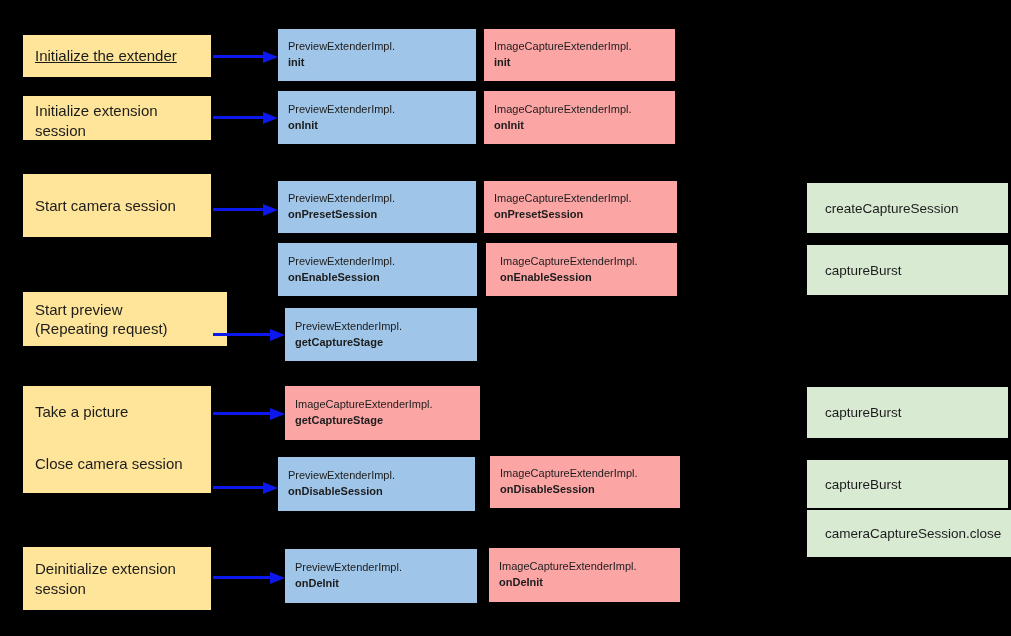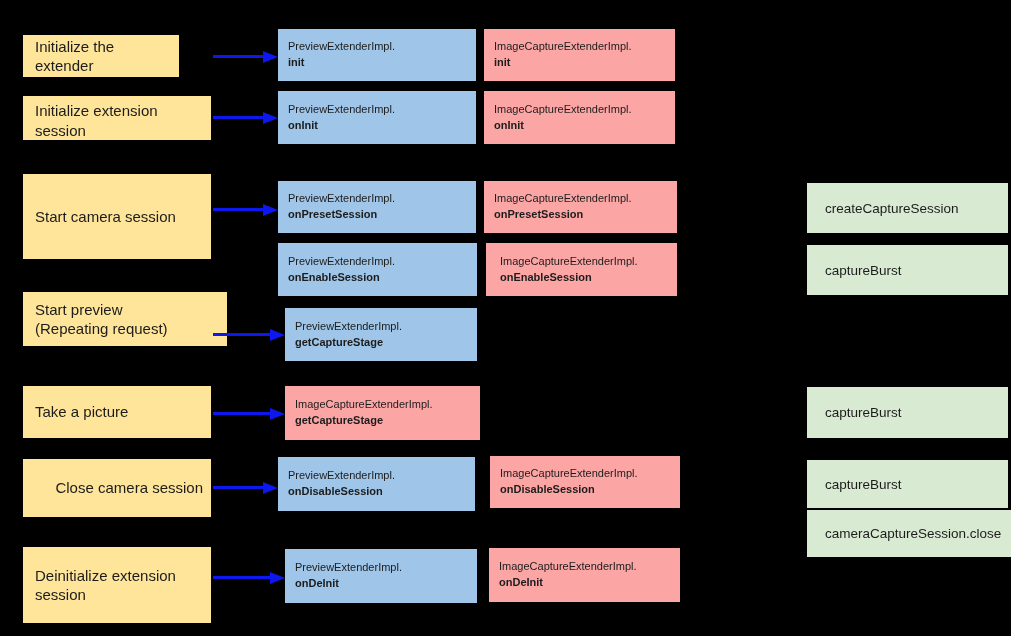--- a/index.html
+++ b/index.html
@@ -30,41 +30,41 @@
     border-left:15px solid #0d18ef;
     border-top:6px solid transparent;
     border-bottom:6px solid transparent;
   }
 </style>
 </head>
 <body>
 
 <div id="canvas">
 
-  <div class="box step" style="left:23px; top:35px;  width:156px; height:42px;">
+  <div class="box step" style="left:23px; top:35px;  width:188px; height:42px;text-decoration:underline;">
     <span class="step-label">Initialize the extender</span>
   </div>
   <div class="box step" style="left:23px; top:96px;  width:188px; height:44px;justify-content:flex-end;">
     <span class="step-label">Initialize extension
 session</span>
   </div>
-  <div class="box step" style="left:23px; top:174px; width:188px; height:85px;">
+  <div class="box step" style="left:23px; top:174px; width:188px; height:63px;">
     <span class="step-label">Start camera session</span>
   </div>
   <div class="box step" style="left:23px; top:292px; width:204px; height:54px;">
     <span class="step-label">Start preview
 (Repeating request)</span>
   </div>
   <div class="box step" style="left:23px; top:386px; width:188px; height:52px;">
     <span class="step-label">Take a picture</span>
   </div>
-  <div class="box step" style="left:23px; top:459px; width:188px; height:58px;align-items:flex-end;">
+  <div class="box step" style="left:23px; top:435px; width:188px; height:58px;">
     <span class="step-label">Close camera session</span>
   </div>
-  <div class="box step" style="left:23px; top:547px; width:188px; height:76px;">
+  <div class="box step" style="left:23px; top:547px; width:188px; height:63px;">
     <span class="step-label">Deinitialize extension
 session</span>
   </div>
 
   <div class="arrow" style="left:213px; top:55px;  width:50px;"></div>
   <div class="arrow" style="left:213px; top:116px; width:50px;"></div>
   <div class="arrow" style="left:213px; top:208px; width:50px;"></div>
   <div class="arrow" style="left:213px; top:333px; width:57px;"></div>
   <div class="arrow" style="left:213px; top:412px; width:57px;"></div>
   <div class="arrow" style="left:213px; top:486px; width:50px;"></div>

